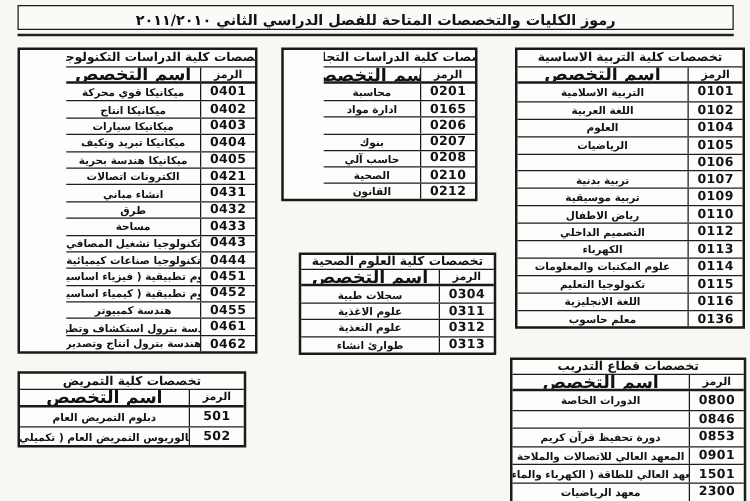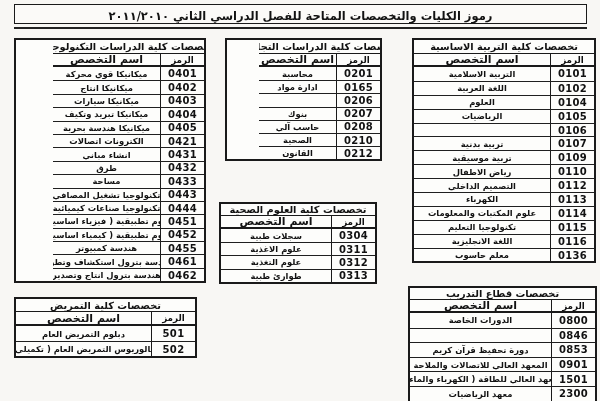--- a/index.html
+++ b/index.html
@@ -42,21 +42,21 @@
     display:flex; align-items:center; justify-content:center;
     font-weight:bold; font-size:10px; direction:ltr; letter-spacing:.3px;
     overflow:hidden;
   }
   .c-name{
     flex:1; display:flex; align-items:center; justify-content:center;
     font-weight:bold; font-size:8.4px; white-space:nowrap; overflow:hidden;
     padding:0 2px; box-sizing:border-box;
   }
   .tbl-head .c-code{ direction:rtl; font-size:8.8px; letter-spacing:0; }
-  .tbl-head .c-name{ font-size:11px; }
+  .tbl-head .c-name{ font-size:14px; }
 </style>
 </head>
 <body>
 
 <div class="page">
 
   <div class="main-title">
     <span>رموز الكليات والتخصصات المتاحة للفصل الدراسي الثاني  ٢٠١١/٢٠١٠</span>
   </div>
   <div class="title-line"></div>
@@ -165,42 +165,42 @@
           <div class="c-code">0210</div>
           <div class="c-name">الصحية</div>
         </div>
         <div class="row">
           <div class="c-code">0212</div>
           <div class="c-name">القانون</div>
         </div>
       </div>
   </div>
 
-  <div class="tbl" id="t-health" style="left:219px; top:202px; width:158px; --th:12px; --hh:13px; --rh:13.2px;">
+  <div class="tbl" id="t-health" style="left:239px; top:202px; width:158px; --th:12px; --hh:13px; --rh:13.2px;">
     <div class="tbl-title">تخصصات كلية العلوم الصحية</div>
     <div class="tbl-head">
       <div class="c-code">الرمز</div>
       <div class="c-name">اسم التخصص</div>
     </div>
     <div class="tbl-body">
         <div class="row">
           <div class="c-code">0304</div>
           <div class="c-name">سجلات طبية</div>
         </div>
         <div class="row">
           <div class="c-code">0311</div>
           <div class="c-name">علوم الاغذية</div>
         </div>
         <div class="row">
           <div class="c-code">0312</div>
           <div class="c-name">علوم التغذية</div>
         </div>
         <div class="row">
           <div class="c-code">0313</div>
-          <div class="c-name">طوارئ طبية</div>
+          <div class="c-name">طوارئ انشاء</div>
         </div>
       </div>
   </div>
 
   <div class="tbl" id="t-basic" style="left:412px; top:38px; width:184px; --th:14px; --hh:13px; --rh:13.9px;">
     <div class="tbl-title">تخصصات كلية التربية الاساسية</div>
     <div class="tbl-head">
       <div class="c-code">الرمز</div>
       <div class="c-name">اسم التخصص</div>
     </div>

